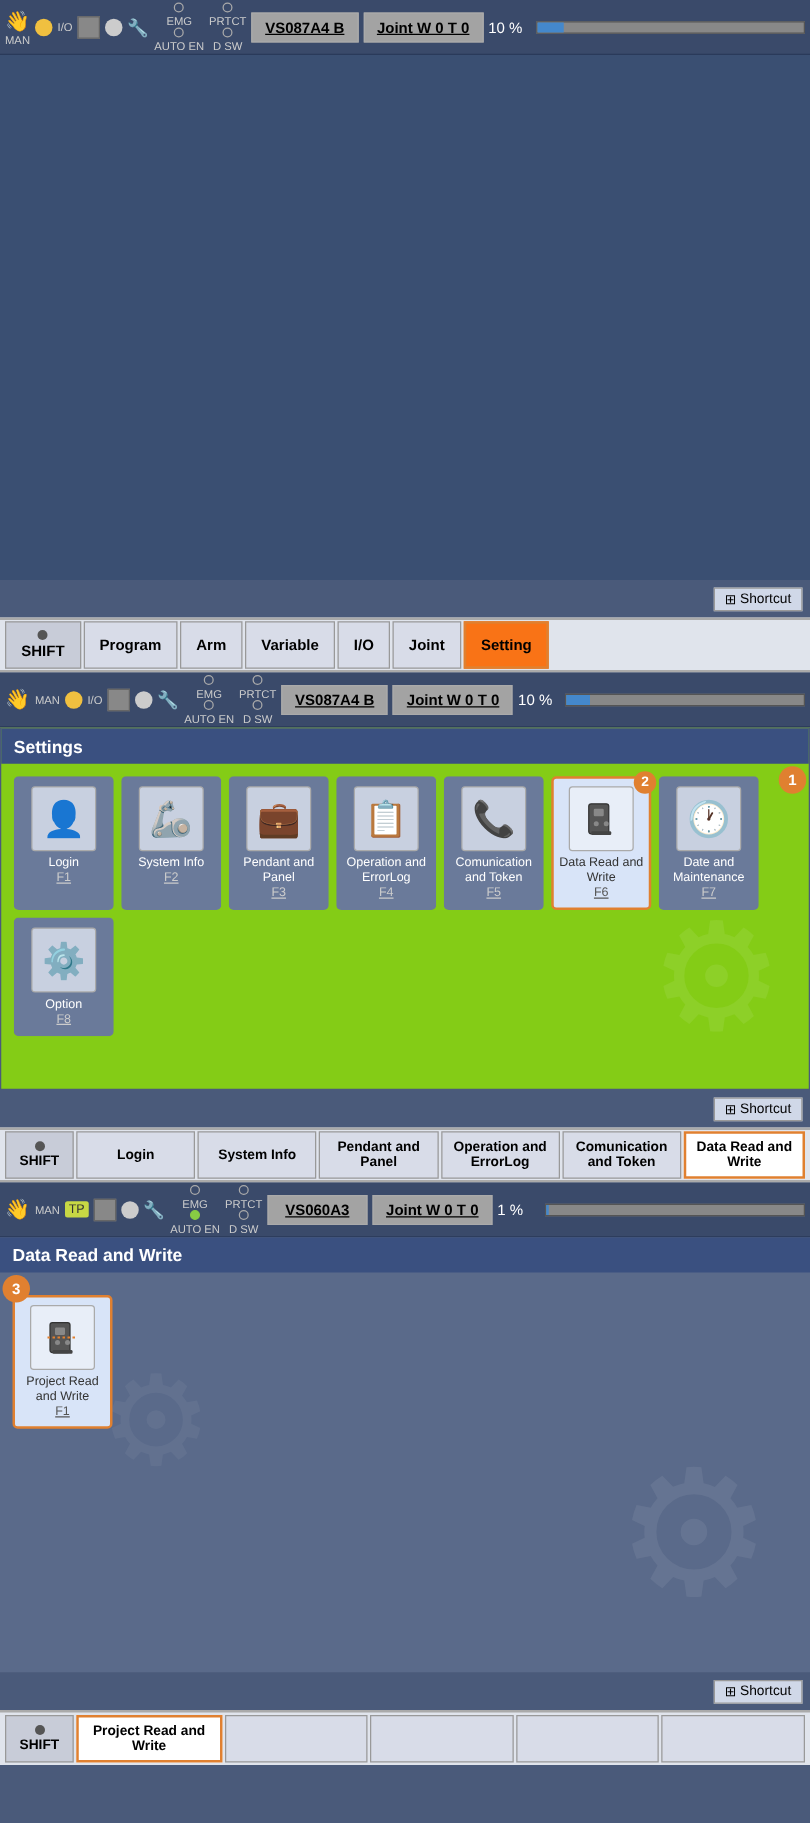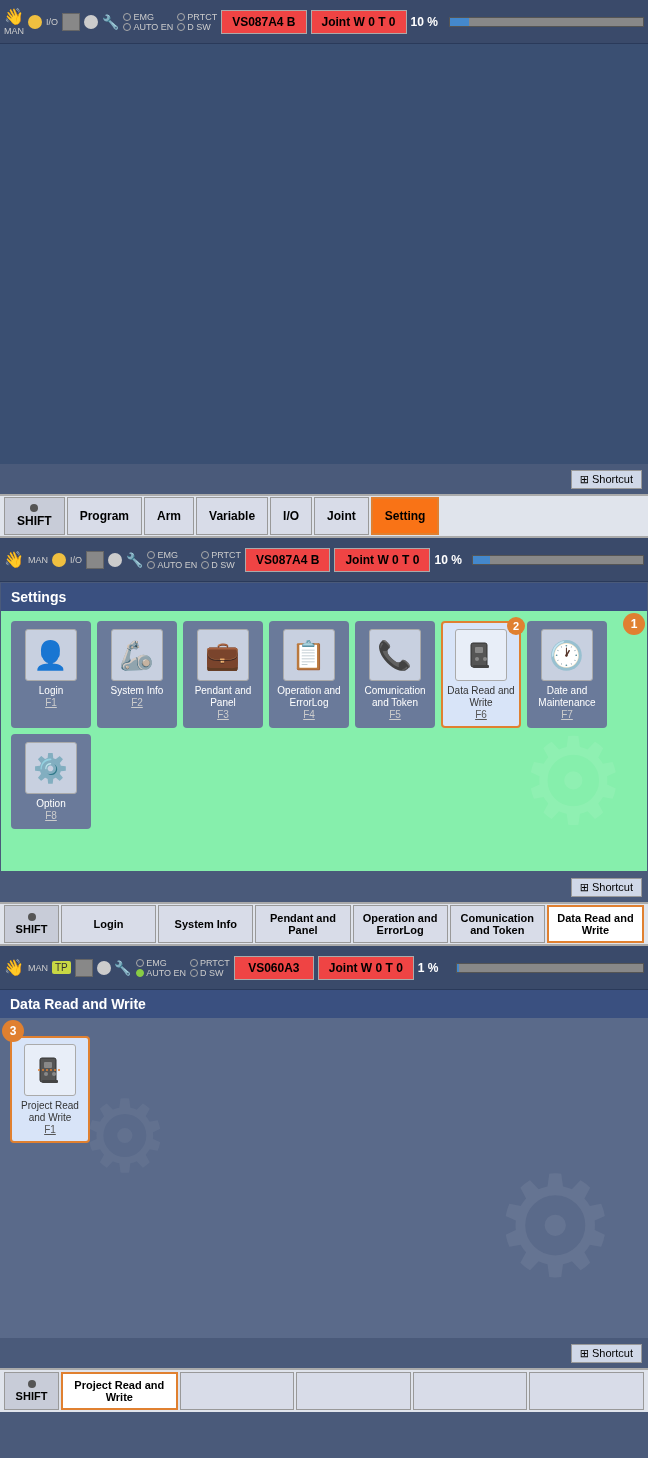--- a/index.html
+++ b/index.html
@@ -7,28 +7,28 @@
 
     
     .status-bar {
       display: flex; align-items: center; background: #3a4a6a; height: 44px;
       padding: 2px 4px; gap: 4px; border-bottom: 1px solid #2a3a5a;
     }
     .status-icon { color: #f0c040; font-size: 18px; display: flex; flex-direction: column; align-items: center; font-size: 10px; }
     .status-indicator { width: 14px; height: 14px; background: #f0c040; border-radius: 50%; }
     .status-indicator.white { background: #ccc; }
     .status-labels { display: flex; flex-direction: column; font-size: 9px; color: #ccc; }
-    .status-labels span { display: flex; align-items: center; gap: 2px; }
+    .status-labels span { display: flex; align-items: center; gap: 2px; flex-direction: column; }
     .radio-dot { width: 8px; height: 8px; border-radius: 50%; border: 1px solid #aaa; display: inline-block; }
     .radio-dot.active { background: #88cc44; border-color: #88cc44; }
     .device-btn {
-      background: #ef4444; border: 1px solid #aaa; padding: 4px 10px;
-      font-size: 12px; font-weight: bold; cursor: pointer; min-width: 80px; text-align: center;
-    }
-    .progress-container { flex: 1; display: flex; align-items: center; gap: 6px; font-weight: bold; }
+      background: #a3a3a3; border: 1px solid #aaa; padding: 4px 10px;
+      font-size: 12px; font-weight: bold; cursor: pointer; min-width: 80px; text-align: center; text-decoration: underline;
+    }
+    .progress-container { flex: 1; display: flex; align-items: center; gap: 6px; }
     .progress-bar-outer { flex: 1; height: 10px; background: #888; border: 1px solid #555; }
     .progress-bar-inner { height: 100%; background: #4488cc; }
     .percent-label { color: #fff; font-size: 12px; min-width: 32px; }
     .wrench-icon { color: #ccc; font-size: 14px; }
 
     
     .viewport { width: 648px; height: 420px; background: #3a4f72; }
 
     
     .shortcut-bar {
@@ -53,21 +53,21 @@
     .nav-btn.shift { background: #c8ccd8; min-width: 55px; }
 
     
     .status-bar2 {
       display: flex; align-items: center; background: #3a4a6a; height: 44px;
       padding: 2px 4px; gap: 4px; border-bottom: 1px solid #2a3a5a;
     }
 
     
     .panel {
-      background: #86efac; border: 1px solid #4a5a7a; margin: 0;
+      background: #84cc16; border: 1px solid #4a5a7a; margin: 0;
     }
     .panel-header {
       background: #3a5080; color: #fff; padding: 6px 10px; font-size: 14px; font-weight: bold;
       display: flex; align-items: center; justify-content: space-between;
     }
     .panel-content { padding: 10px; position: relative; overflow: hidden; min-height: 260px; }
 
     
     .panel-content::before {
       content: '⚙'; position: absolute; right: 20px; bottom: 20px;

